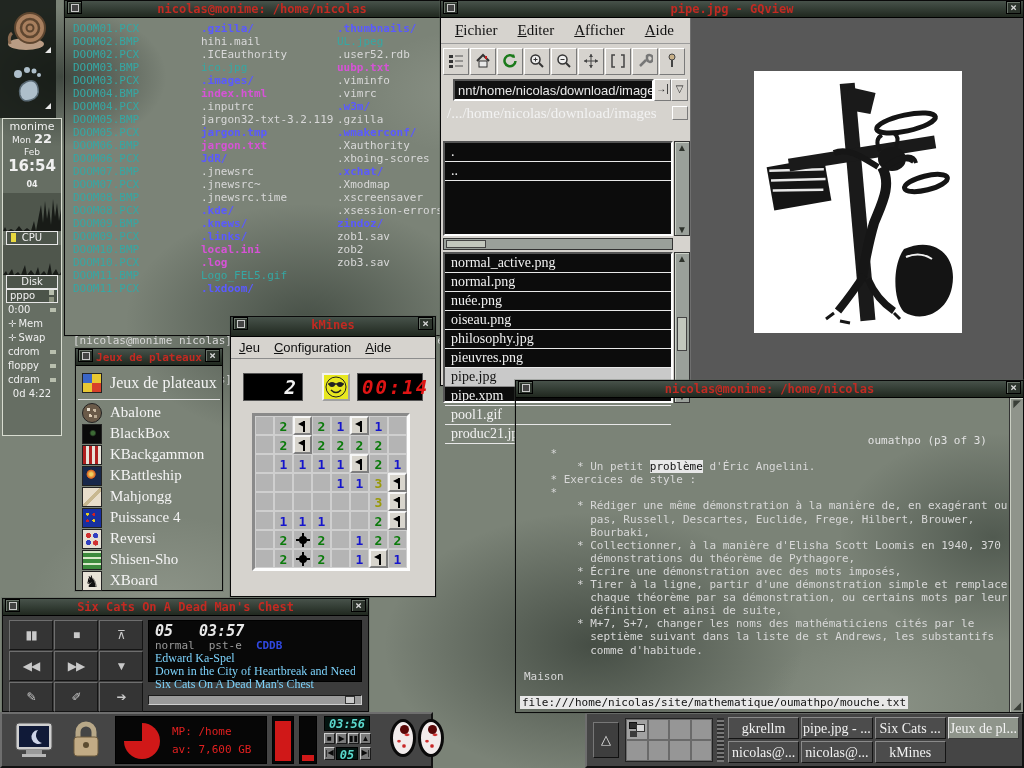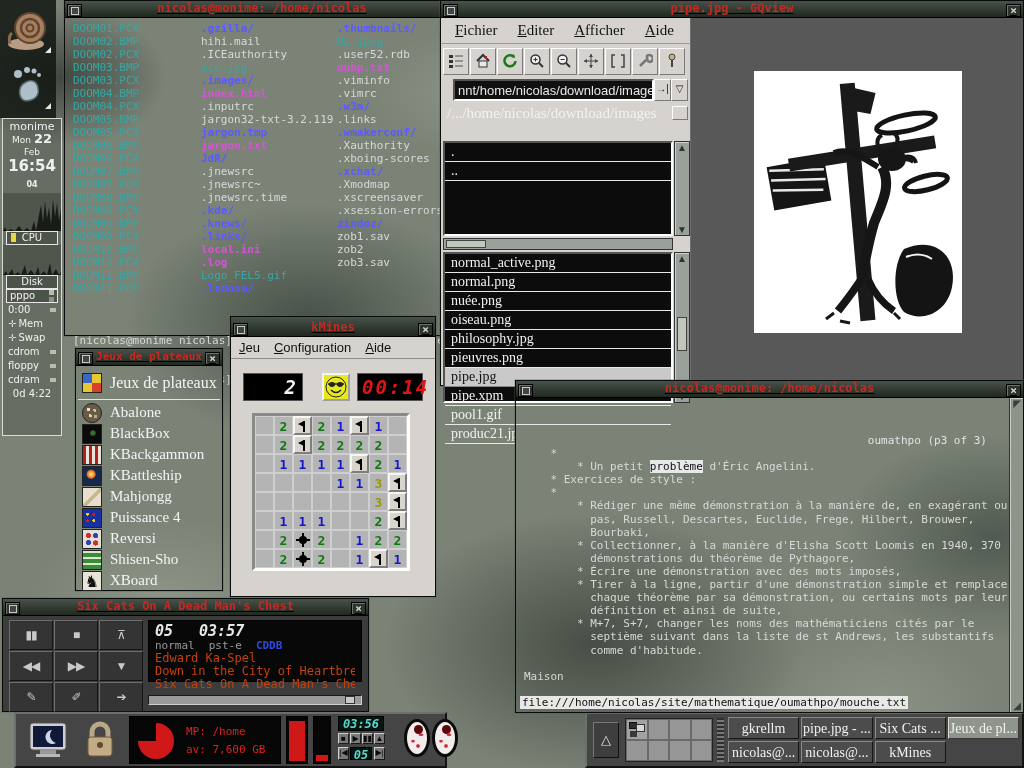--- a/index.html
+++ b/index.html
@@ -16,22 +16,22 @@
       radial-gradient(300px 190px at 58% 84%, rgba(26,34,28,.55) 0%, rgba(26,34,28,0) 70%),
       radial-gradient(220px 150px at 97% 70%, rgba(30,40,33,.45) 0%, rgba(30,40,33,0) 70%),
       radial-gradient(190px 120px at 16% 78%, rgba(208,212,200,.20) 0%, rgba(208,212,200,0) 70%),
       radial-gradient(150px 90px  at 46% 12%, rgba(212,216,204,.16) 0%, rgba(212,216,204,0) 70%),
       radial-gradient(170px 110px at 86% 92%, rgba(205,210,198,.18) 0%, rgba(205,210,198,0) 70%);
     background-attachment:fixed;
   }
 
   
   .window { position:absolute; border:1px solid #0a0a0a; box-shadow:0 0 0 1px #55605550; }
-  .titlebar { height:17px; display:flex; align-items:flex-end;
-    background:linear-gradient(#47524a,#20281f); border-bottom:1px solid #000;text-decoration:underline; }
+  .titlebar { height:17px; display:flex; align-items:flex-start;
+    background:linear-gradient(#47524a,#20281f); border-bottom:1px solid #000; }
   .titlebar .title { flex:1; text-align:center; color:#c22a22;
     font:bold 12px/17px "DejaVu Sans Mono",monospace; white-space:nowrap; overflow:hidden; }
   .tb-mini { width:15px; height:13px; margin:0 2px; background:#2c342c;
     border:1px solid #000; box-shadow:inset 1px 1px 0 #6a746a; position:relative; }
   .tb-mini::after { content:""; position:absolute; left:3px; top:2px; width:6px; height:6px;
     border:1px solid #c9c9c9; background:#444; }
   .tb-close { width:15px; height:13px; margin:0 2px; color:#d8d8d8;
     font:bold 11px/12px "DejaVu Sans Mono",monospace; text-align:center;
     background:#2c342c; border:1px solid #000; box-shadow:inset 1px 1px 0 #6a746a; }
 
@@ -133,21 +133,21 @@
   
   #player { background:#3c3c3c; }
   .pl-btns { position:absolute; left:6px; top:21px; display:grid; grid-template-columns:repeat(3,44px); grid-auto-rows:30px; gap:1px; }
   .pl-btn { background:#343434; border:1px solid; border-color:#6e6e6e #141414 #141414 #6e6e6e;
     color:#c9c9c9; font-size:12px; display:flex; align-items:center; justify-content:center; letter-spacing:-1px; }
   .pl-display { position:absolute; left:145px; top:21px; right:6px; height:62px; background:#080808; border:1px solid #000;
     font:12px/13px "DejaVu Sans Mono",monospace; padding:2px 6px; }
   .pl-lcdrow { color:#e8e8e8; font:bold italic 15px/16px "DejaVu Sans Mono",monospace; display:flex; gap:26px; }
   .pl-subrow { display:flex; gap:14px; color:#9a9a9a; font-size:11px; }
   .pl-cddb { color:#3048e0; font-weight:bold; }
-  .pl-red { color:#c2410c; white-space:nowrap; overflow:hidden; }
+  .pl-red { color:#7dd3fc; white-space:nowrap; overflow:hidden;font-family:Liberation Serif, serif; }
   .pl-slider { position:absolute; left:145px; right:6px; bottom:6px; height:10px; background:#9a9a9a;
     border:1px solid; border-color:#1a1a1a #cfcfcf #cfcfcf #1a1a1a; }
   .pl-thumb { position:absolute; right:6px; top:0; width:10px; height:8px; background:#c9c9c9; border:1px solid #333; }
 
   
   #docktiles { position:absolute; left:0; top:0; width:56px; height:118px; background:rgba(18,22,18,.85); }
   .tile { position:absolute; left:4px; width:48px; height:48px; }
   .tile .handle { position:absolute; right:1px; bottom:1px; width:0; height:0;
     border-left:6px solid transparent; border-bottom:6px solid #e8e8e8; }
   #gkrellm { position:absolute; left:2px; top:118px; width:60px; height:318px;
@@ -280,21 +280,21 @@
   </div>
   <div class="termbody tex">
     <div id="t1-grid">
         <div class="t1-row"><span class="t-cyan">DOOM01.PCX</span><span class="t-dir">.gzilla/</span><span class="t-dir">.thumbnails/</span></div>
         <div class="t1-row"><span class="t-cyan">DOOM02.BMP</span><span class="t-plain">hihi.mail</span><span class="t-cyan">UL.jpeg</span></div>
         <div class="t1-row"><span class="t-cyan">DOOM02.PCX</span><span class="t-plain">.ICEauthority</span><span class="t-plain">.user52.rdb</span></div>
         <div class="t1-row"><span class="t-cyan">DOOM03.BMP</span><span class="t-cyan">ico.jpg</span><span class="t-mag">uubp.txt</span></div>
         <div class="t1-row"><span class="t-cyan">DOOM03.PCX</span><span class="t-dir">.images/</span><span class="t-plain">.viminfo</span></div>
         <div class="t1-row"><span class="t-cyan">DOOM04.BMP</span><span class="t-mag">index.html</span><span class="t-plain">.vimrc</span></div>
         <div class="t1-row"><span class="t-cyan">DOOM04.PCX</span><span class="t-plain">.inputrc</span><span class="t-dir">.w3m/</span></div>
-        <div class="t1-row"><span class="t-cyan">DOOM05.BMP</span><span class="t-plain">jargon32-txt-3.2.119</span><span class="t-plain">.links</span></div>
+        <div class="t1-row"><span class="t-cyan">DOOM05.BMP</span><span class="t-plain">jargon32-txt-3.2.119</span><span class="t-plain">.gzilla</span></div>
         <div class="t1-row"><span class="t-cyan">DOOM05.PCX</span><span class="t-dir">jargon.tmp</span><span class="t-dir">.wmakerconf/</span></div>
         <div class="t1-row"><span class="t-cyan">DOOM06.BMP</span><span class="t-mag">jargon.txt</span><span class="t-plain">.Xauthority</span></div>
         <div class="t1-row"><span class="t-cyan">DOOM06.PCX</span><span class="t-dir">JdR/</span><span class="t-plain">.xboing-scores</span></div>
         <div class="t1-row"><span class="t-cyan">DOOM07.BMP</span><span class="t-plain">.jnewsrc</span><span class="t-dir">.xchat/</span></div>
         <div class="t1-row"><span class="t-cyan">DOOM07.PCX</span><span class="t-plain">.jnewsrc~</span><span class="t-plain">.Xmodmap</span></div>
         <div class="t1-row"><span class="t-cyan">DOOM08.BMP</span><span class="t-plain">.jnewsrc.time</span><span class="t-plain">.xscreensaver</span></div>
         <div class="t1-row"><span class="t-cyan">DOOM08.PCX</span><span class="t-dir">.kde/</span><span class="t-plain">.xsession-errors</span></div>
         <div class="t1-row"><span class="t-cyan">DOOM09.BMP</span><span class="t-dir">.knews/</span><span class="t-dir">zindoz/</span></div>
         <div class="t1-row"><span class="t-cyan">DOOM09.PCX</span><span class="t-dir">.links/</span><span class="t-plain">zob1.sav</span></div>
         <div class="t1-row"><span class="t-cyan">DOOM10.BMP</span><span class="t-mag">local.ini</span><span class="t-plain">zob2</span></div>
@@ -660,21 +660,21 @@
         <div class="t2-line">Maison</div>
       </div>
     <div id="t2-status">file:///home/nicolas/site/mathematique/oumathpo/mouche.txt</div>
   </div>
   <div class="t2-scroll">
     <span class="arr" style="top:0">◤</span>
     <span class="arr" style="bottom:0">◢</span>
   </div>
 </div>
 
-<div class="bpanel" style="left:14px;width:433px;z-index:8">
+<div class="bpanel" style="left:0;width:433px;z-index:8">
   <div class="tile" style="left:10px;top:4px;width:44px;height:44px">
     <svg width="44" height="44" viewBox="0 0 44 44">
       <rect x="4" y="5" width="36" height="27" rx="3" fill="#cfcfcf" stroke="#555"></rect>
       <rect x="7" y="8" width="30" height="21" fill="#101a38"></rect>
       <path d="M26 12 a7 7 0 1 0 4 13 a8 8 0 0 1 -4 -13" fill="#cdd4e8"></path>
       <rect x="14" y="32" width="16" height="4" fill="#9a9a9a"></rect>
         <rect x="10" y="36" width="24" height="3" fill="#b8b8b8"></rect>
     </svg>
   </div>
   <div class="tile" style="left:62px;top:4px;width:44px;height:44px">

